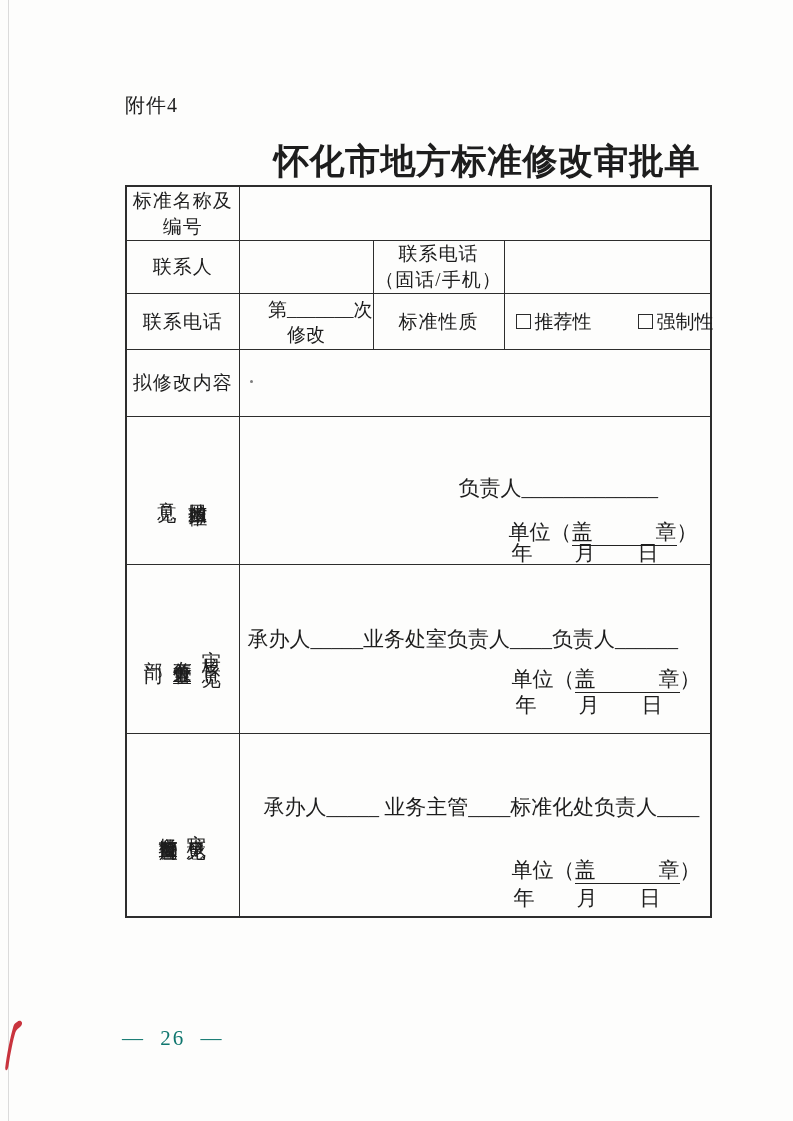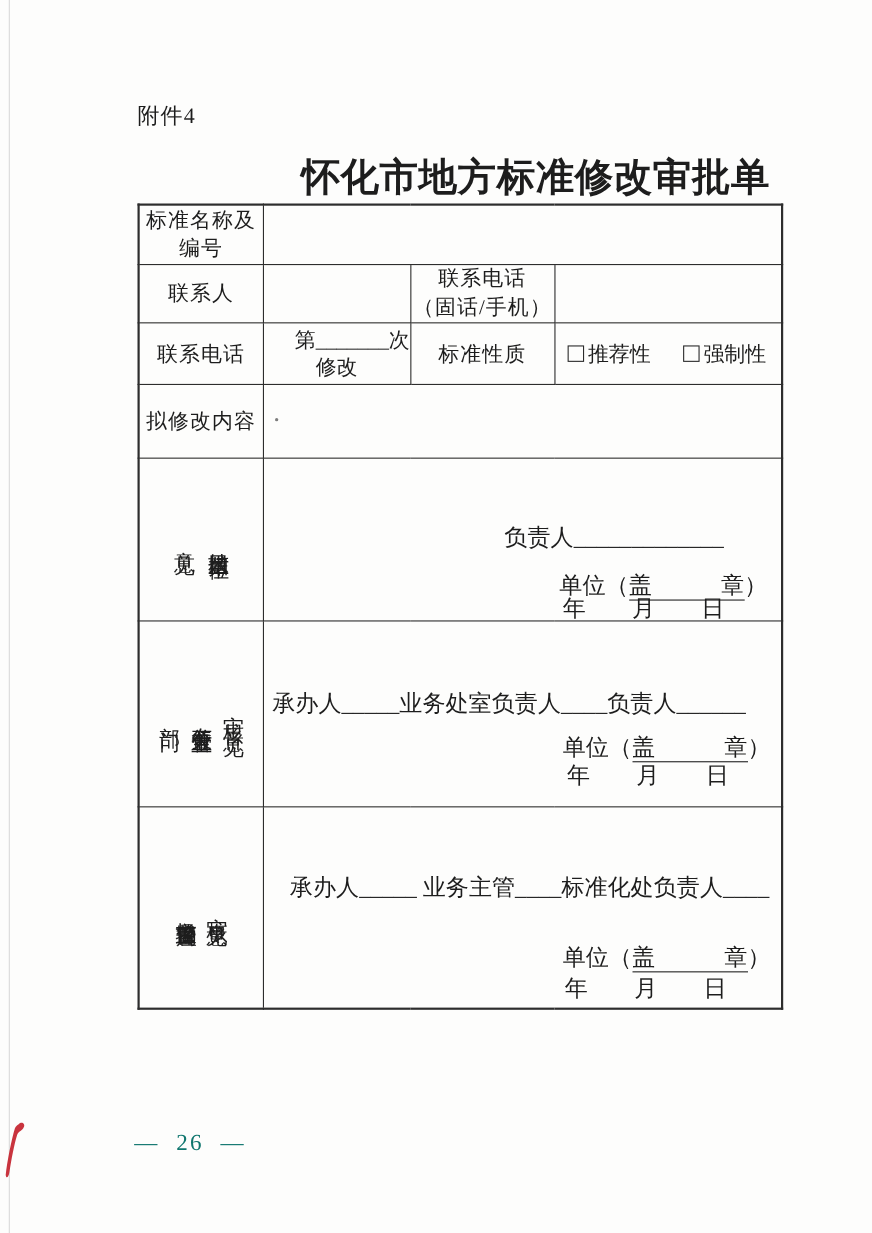--- a/index.html
+++ b/index.html
@@ -29,21 +29,21 @@
     vertical-align:middle;text-align:center;
     padding:0;
   }
   tr.r1 td{height:53px;} tr.r2 td{height:52px;} tr.r3 td{height:55px;}
   tr.r4 td{height:67px;} tr.r5 td{height:66px;}
   tr.r6 td{height:147px;} tr.r7 td{height:168px;} tr.r8 td{height:182px;}
   .hdr{letter-spacing:1px;}
   .two-line span{display:block;line-height:26px;}
   .times-cell .l1{display:block;text-align:right;padding-left:8px;line-height:25px;}
   .times-cell .l2{display:block;text-align:center;line-height:25px;}
-  .optwrap{display:flex;align-items:center;gap:29px;padding-left:11px;}
+  .optwrap{display:flex;align-items:center;gap:46px;padding-left:11px;}
   .opt{white-space:nowrap;}
   .cb{display:inline-block;width:13px;height:13px;border:1.5px solid #2b2b2b;margin-right:4px;vertical-align:-1px;background:transparent;}
   .vwrap{display:flex;height:100%;justify-content:center;align-items:center;}
   .vtext{writing-mode:vertical-rl;text-orientation:upright;font-size:19px;line-height:1;}
   .g12{gap:12px;} .g10{gap:10px;} .g9{gap:9px;}
   .ls0{letter-spacing:1px;} .ls3{letter-spacing:3px;} .ls4{letter-spacing:4px;}
   .ls5{letter-spacing:5px;} .ls6{letter-spacing:7px;}
   .sigcell{position:relative;text-align:left;vertical-align:top;}
   .absline{position:absolute;white-space:nowrap;font-size:21px;}
   .ul{border-bottom:1.6px solid #222;padding-bottom:1px;}

